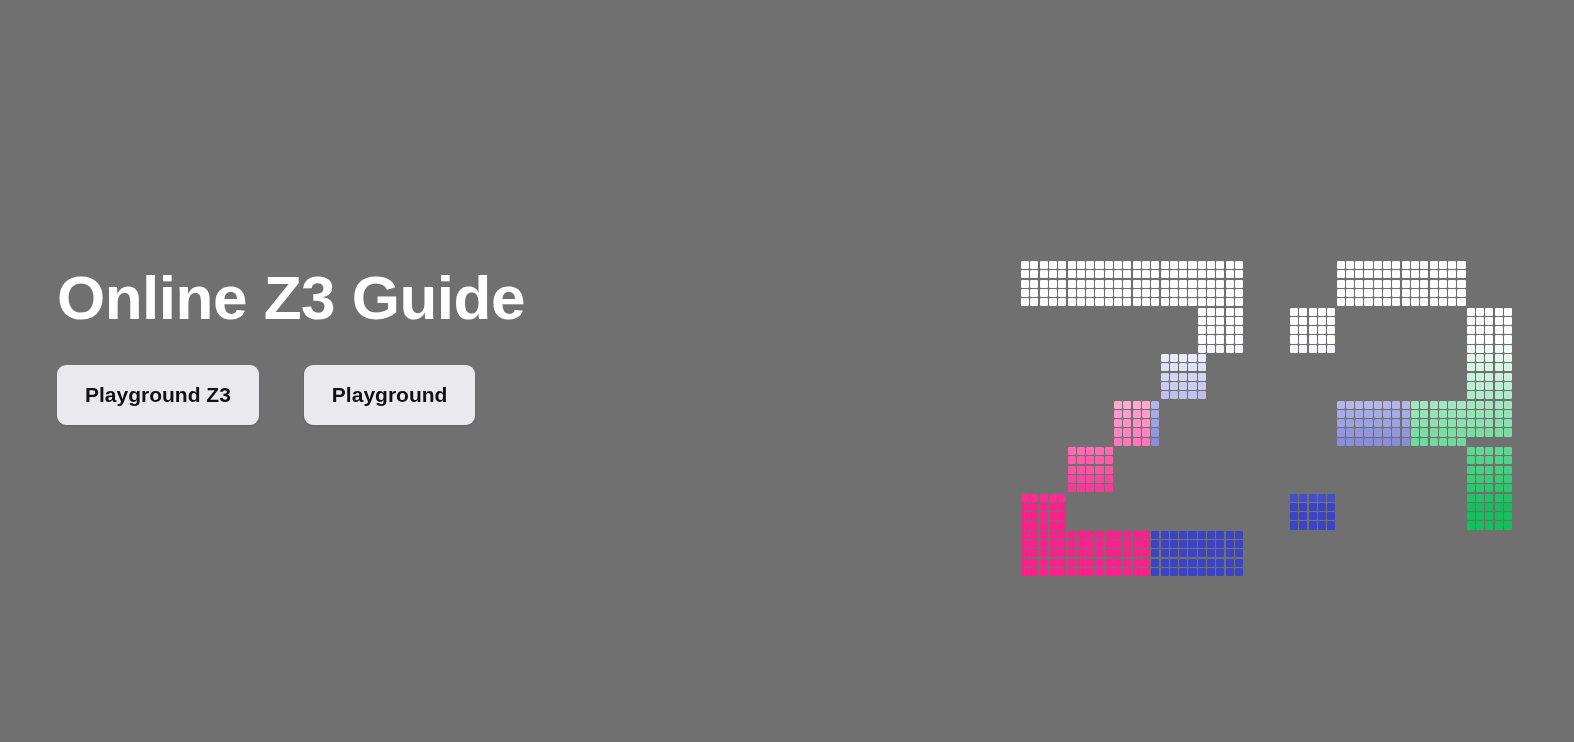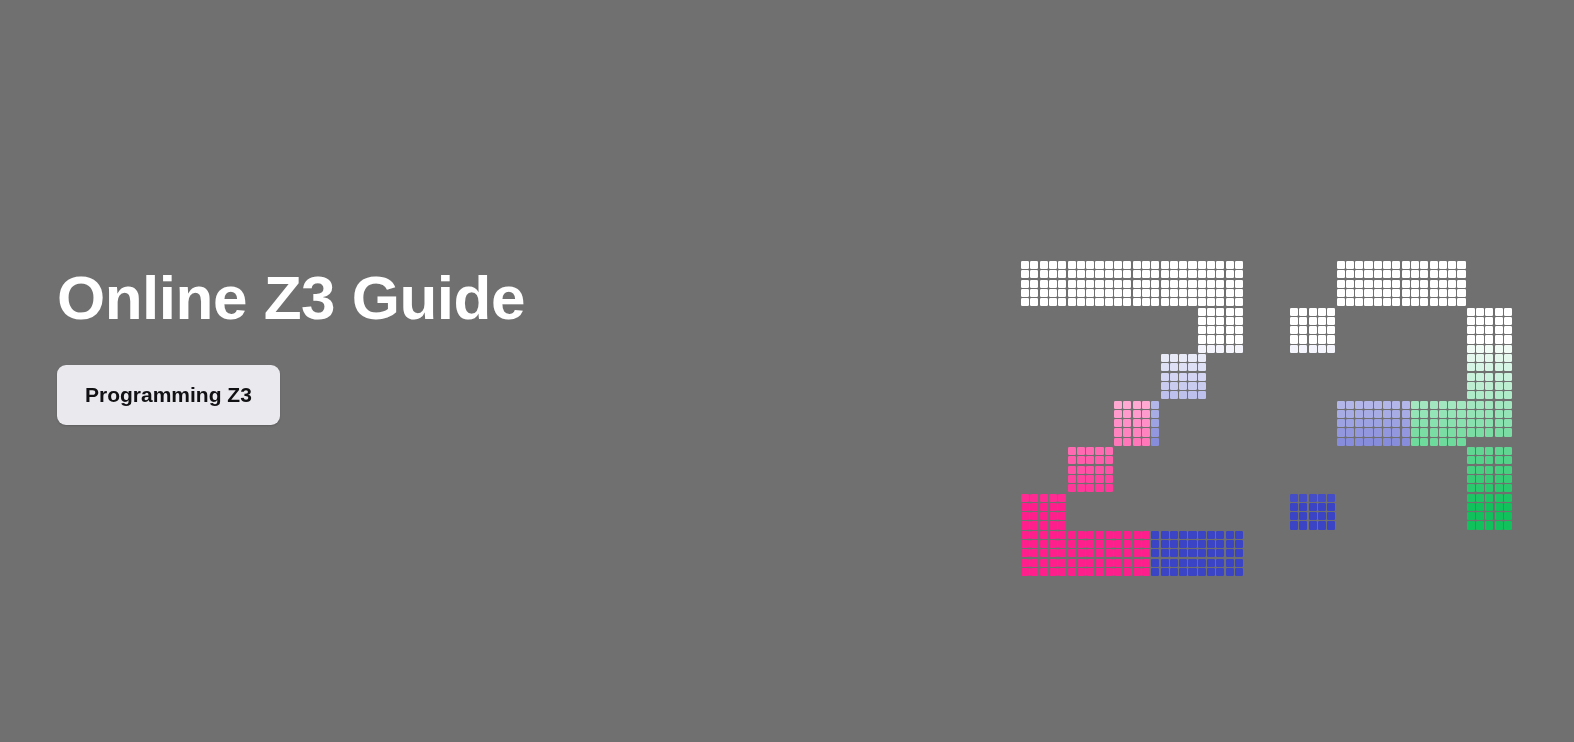--- a/index.html
+++ b/index.html
@@ -91,21 +91,22 @@
 </head>
 <body>
 
 <div id="hero">
 
   <div id="hero-text">
     <h1 id="page-title">Online Z3 Guide</h1>
   </div>
 
   <div id="cta-row">
-    <button class="cta-button">Programming Z3</button>
+    <button class="cta-button">Playground Z3</button>
+    <button class="cta-button">Playground</button>
   </div>
 
   <div id="logo-wrap">
     <div class="glyph" id="glyph-7">
         <div class="cell" style="left: 0px; top: 0px; background: rgb(255, 255, 255);"></div>
         <div class="cell" style="left: 9.3px; top: 0px; background: rgb(255, 255, 255);"></div>
         <div class="cell" style="left: 18.6px; top: 0px; background: rgb(255, 255, 255);"></div>
         <div class="cell" style="left: 27.9px; top: 0px; background: rgb(255, 255, 255);"></div>
         <div class="cell" style="left: 37.2px; top: 0px; background: rgb(255, 255, 255);"></div>
         <div class="cell" style="left: 46.5px; top: 0px; background: rgb(255, 255, 255);"></div>

